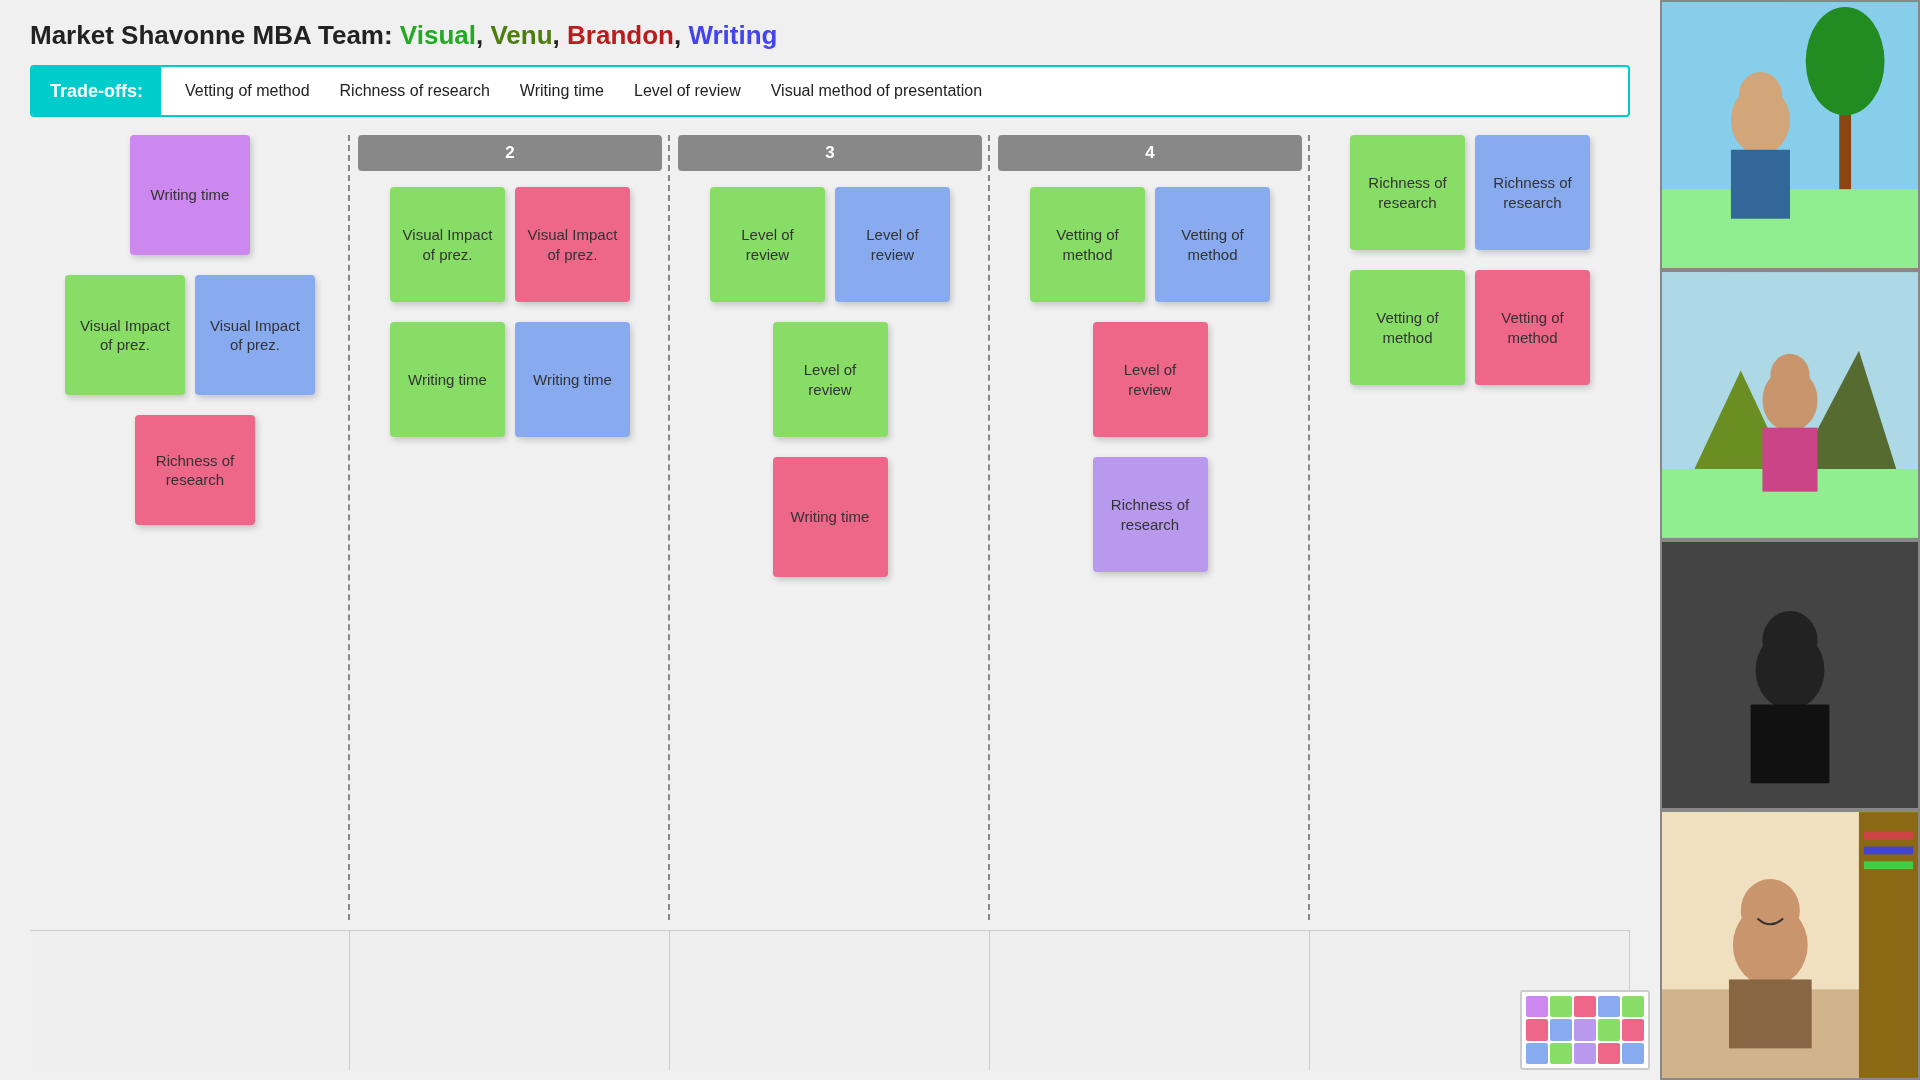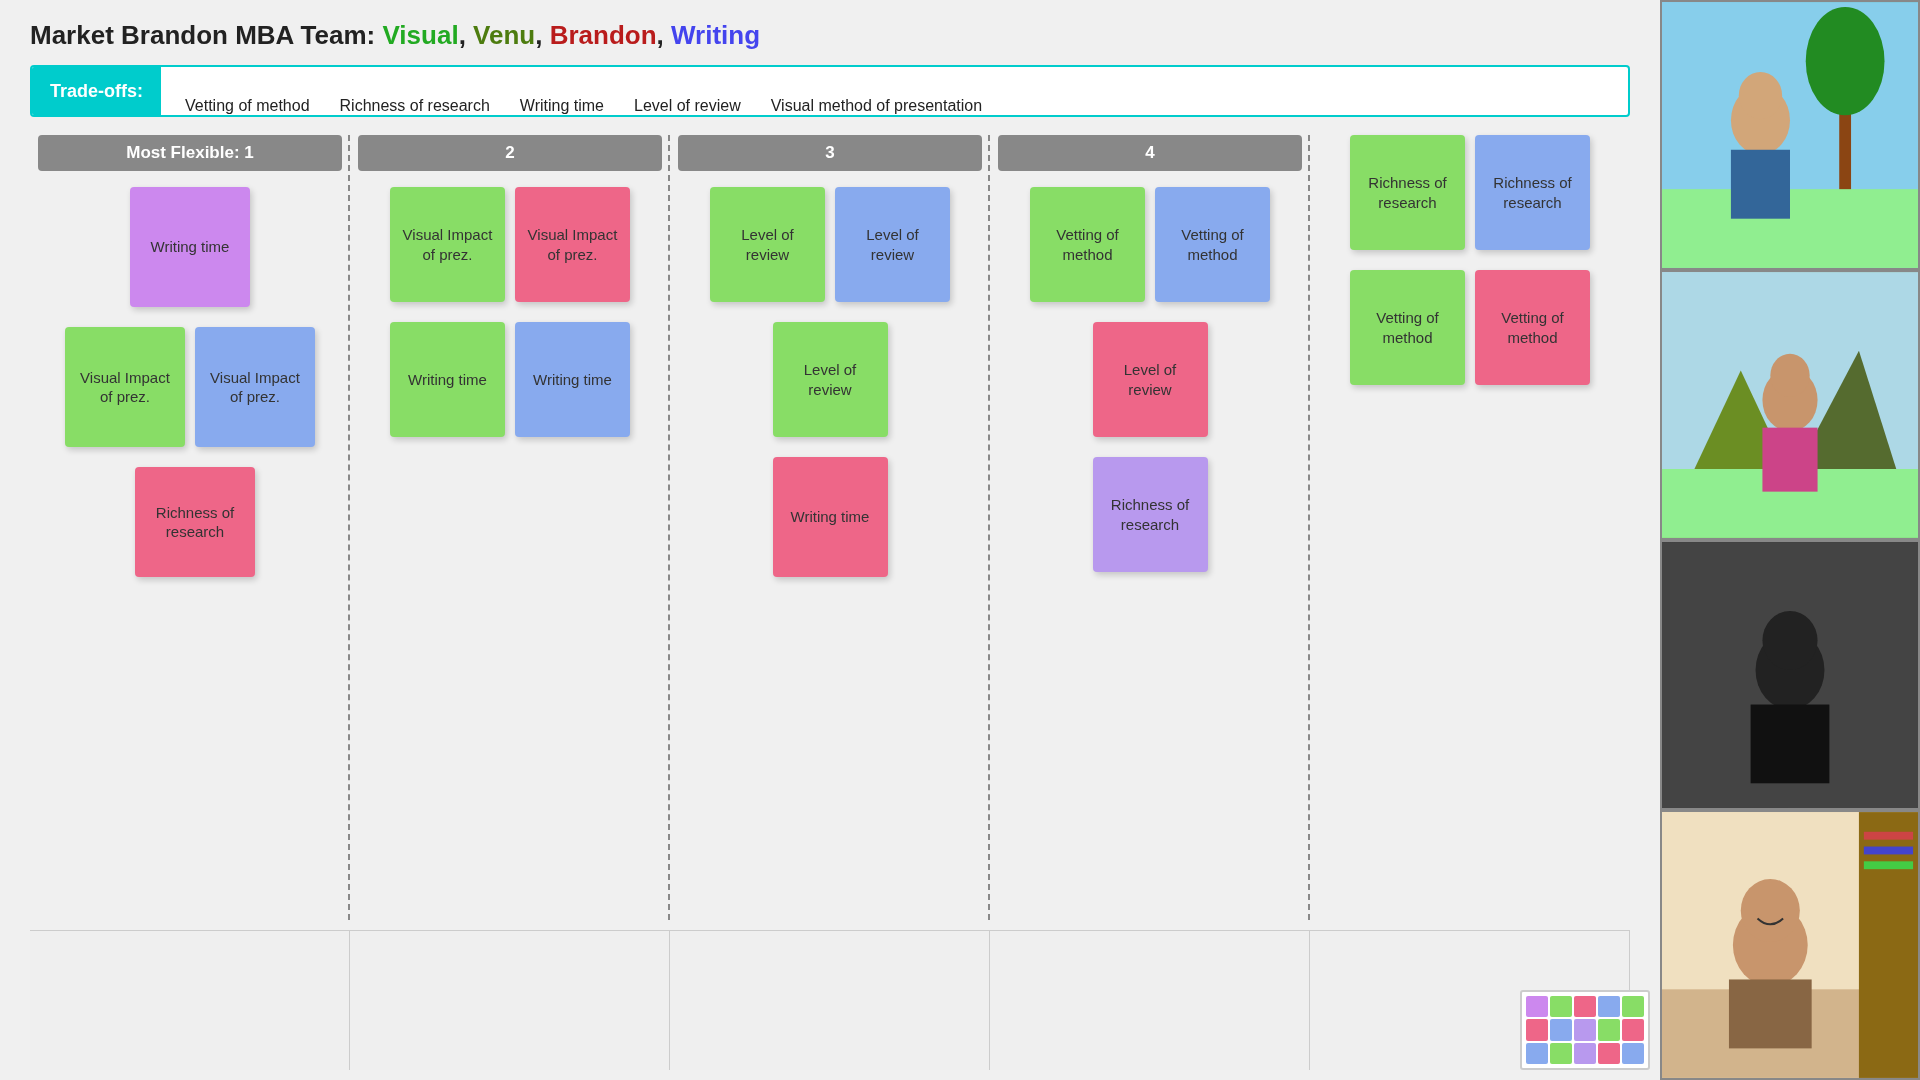--- a/index.html
+++ b/index.html
@@ -51,21 +51,21 @@
     }
 
     .name-kelli { color: #22aa22; }
     .name-venu { color: #4d7c0f; }
     .name-brandon { color: #b91c1c; }
     .name-shavonne { color: #4444ee; }
 
     
     #tradeoffs-bar {
       display: flex;
-      align-items: flex-end;
+      align-items: center;
       border: 2px solid #00cccc;
       border-radius: 4px;
       margin-bottom: 18px;
       background: white;
       height: 52px;
     }
 
     #tradeoffs-label {
       background: #00cccc;
       color: #fff;
@@ -193,42 +193,41 @@
     .thumb-cell {
       border-radius: 2px;
     }
   </style>
 </head>
 <body>
 
 <div id="main-area">
 
   <div id="title">
-    <span>Market Brandon MBA Team: </span>
+    <span>Market Shavonne MBA Team: </span>
     <span class="name-kelli">Visual</span><span>, </span>
     <span class="name-venu">Venu</span><span>, </span>
     <span class="name-brandon">Brandon</span><span>, </span>
     <span class="name-shavonne">Writing</span>
   </div>
 
   <div id="tradeoffs-bar">
     <div id="tradeoffs-label">Trade-offs:</div>
     <div id="tradeoffs-items">
       <span>Vetting of method</span>
       <span>Richness of research</span>
       <span>Writing time</span>
       <span>Level of review</span>
       <span>Visual method of presentation</span>
     </div>
   </div>
 
   <div id="columns-area">
 
     <div class="column">
-      <div class="col-header">Most Flexible: 1</div>
       <div class="cards-container">
         <div class="sticky-note purple" style="width:120px;height:120px;">Writing time</div>
         <div style="width:100%;"></div>
         <div class="sticky-note green" style="width:120px;height:120px;">Visual Impact of prez.</div>
         <div class="sticky-note blue" style="width:120px;height:120px;">Visual Impact of prez.</div>
         <div style="width:100%;"></div>
         <div class="sticky-note pink" style="width:120px;height:110px;margin-left:10px;">Richness of research</div>
       </div>
     </div>
 

